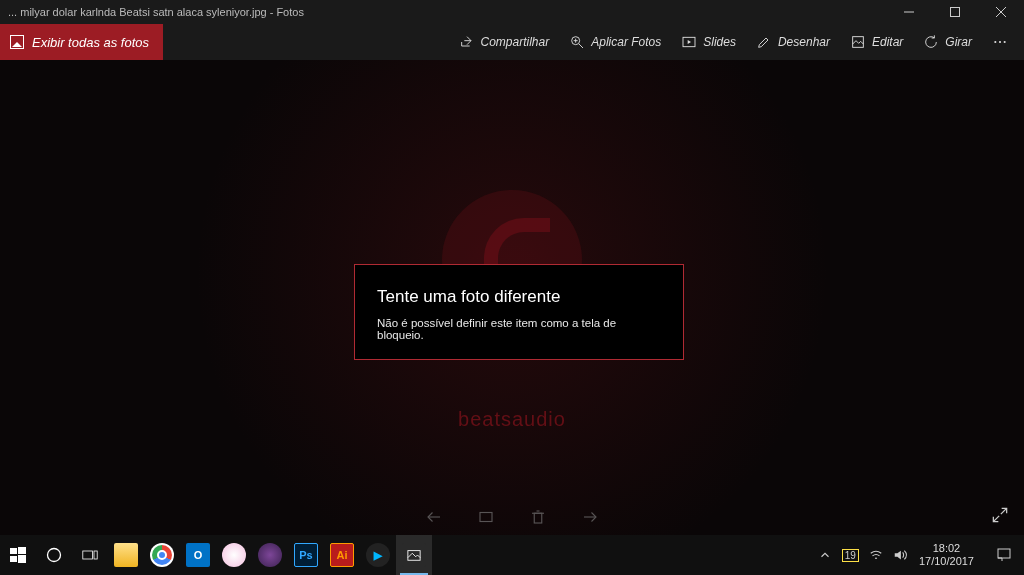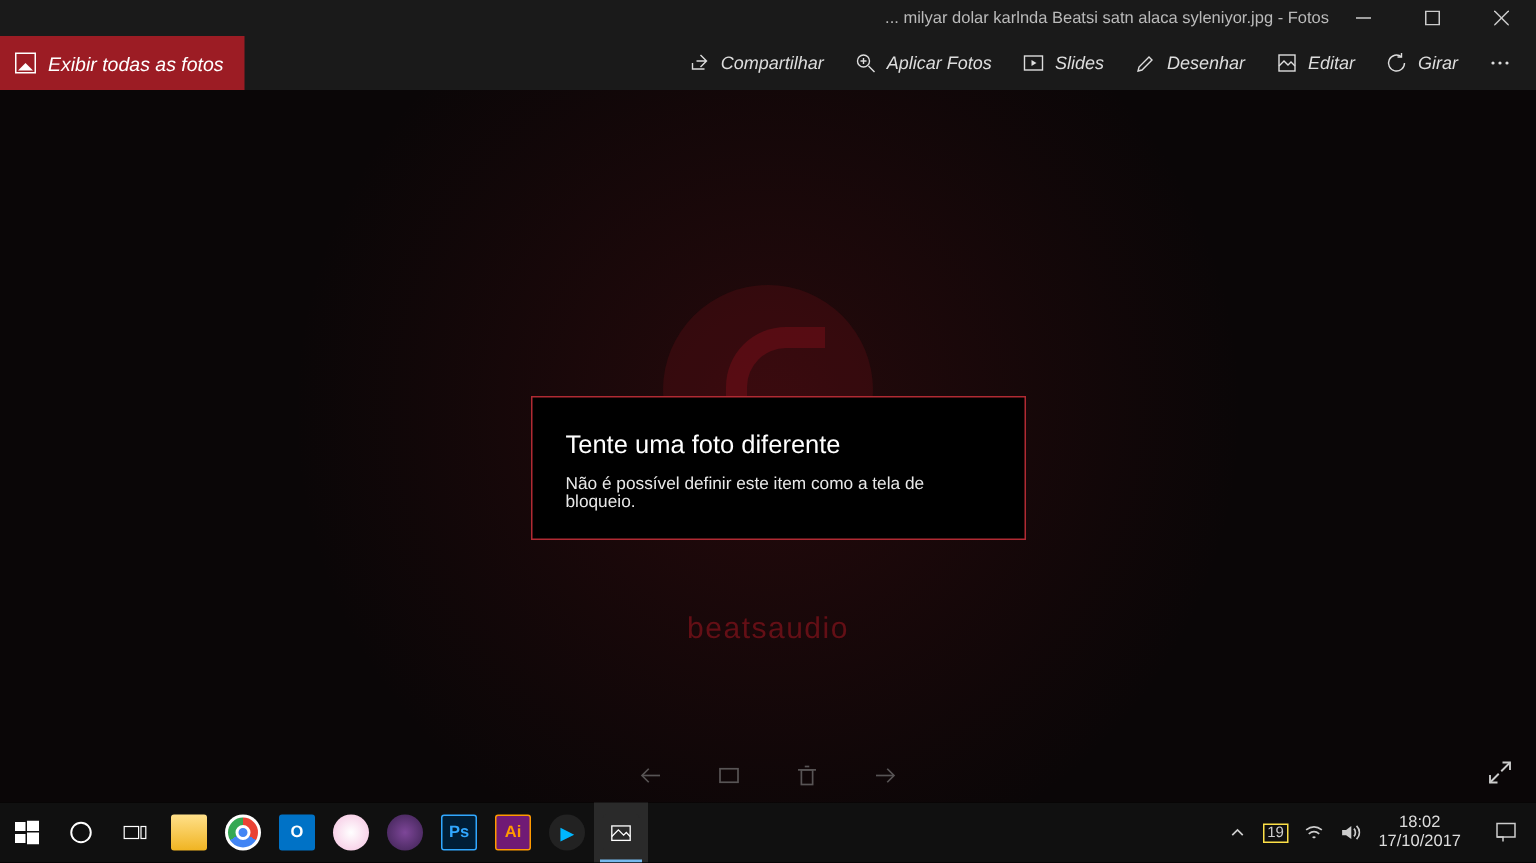--- a/index.html
+++ b/index.html
@@ -1,20 +1,20 @@
 <!DOCTYPE html>
 <html><head>
 <meta charset="utf-8">
 <style>
 * { margin: 0; padding: 0; box-sizing: border-box; user-select: none; }
 html, body { width: 1024px; height: 575px; overflow: hidden; font-family: "Segoe UI", sans-serif; background: #000; color: #fff; }
 
 
 .titlebar { height: 24px; background: #1a1a1a; display: flex; align-items: center; padding-left: 8px; font-size: 11px; color: #bbb; }
-.titlebar .title { flex: 1; white-space: nowrap; overflow: hidden; text-overflow: ellipsis; text-align: right; }
+.titlebar .title { flex: 1; white-space: nowrap; overflow: hidden; text-overflow: ellipsis; }
 .titlebar .winbtn { width: 46px; height: 24px; display: flex; align-items: center; justify-content: center; color: #ccc; }
 .titlebar .winbtn svg { width: 10px; height: 10px; }
 
 
 .toolbar { height: 36px; background: #1a1a1a; display: flex; align-items: stretch; font-style: italic; }
 .toolbar .left { display: flex; }
 .toolbar .spacer { flex: 1; }
 .toolbar .right { display: flex; align-items: center; padding-right: 6px; }
 .show-all { background: #9c1c24; color: #fff; display: flex; align-items: center; padding: 0 14px 0 10px; font-size: 13px; gap: 8px; }
 .show-all .ico { width: 14px; height: 14px; border: 1px solid #fff; position: relative; }
@@ -60,21 +60,21 @@
 .ico-win svg, .ico-cortana svg, .ico-taskview svg { width: 16px; height: 16px; }
 .app { width: 24px; height: 24px; border-radius: 2px; display: flex; align-items: center; justify-content: center; font-size: 11px; font-weight: bold; color: #fff; }
 .app.explorer { background: linear-gradient(#ffe08a,#f0b422); }
 .app.chrome { background: #fff; border-radius: 50%; position: relative; }
 .app.chrome::before { content:""; position:absolute; inset:2px; border-radius:50%; background: conic-gradient(#ea4335 0 120deg,#4285f4 120deg 240deg,#34a853 240deg 360deg);}
 .app.chrome::after { content:""; position:absolute; inset:7px; border-radius:50%; background:#4285f4; border:2px solid #fff;}
 .app.outlook { background: #0072c6; }
 .app.itunes { background: #fff; border-radius: 50%; background: radial-gradient(circle,#fff,#f5c1e0);}
 .app.tor { background: radial-gradient(circle,#7d4698,#3b2150); border-radius:50%; }
 .app.ps { background: #001e36; color:#31a8ff; border:1px solid #31a8ff;}
-.app.ai { background: #701a75; color:#ff9a00; border:1px solid #ff9a00;}
+.app.ai { background: #b91c1c; color:#ff9a00; border:1px solid #ff9a00;}
 .app.groove { background: #222; border-radius:50%; color:#00b7ff;}
 .app.photos { background: #2a2a2a; }
 .app.photos svg { width:14px; height:14px; stroke:#fff; fill:none;}
 </style>
 </head>
 <body>
 
 <div class="titlebar">
   <span class="title">... milyar dolar karlnda Beatsi satn alaca syleniyor.jpg - Fotos</span>
   <div class="winbtn">

